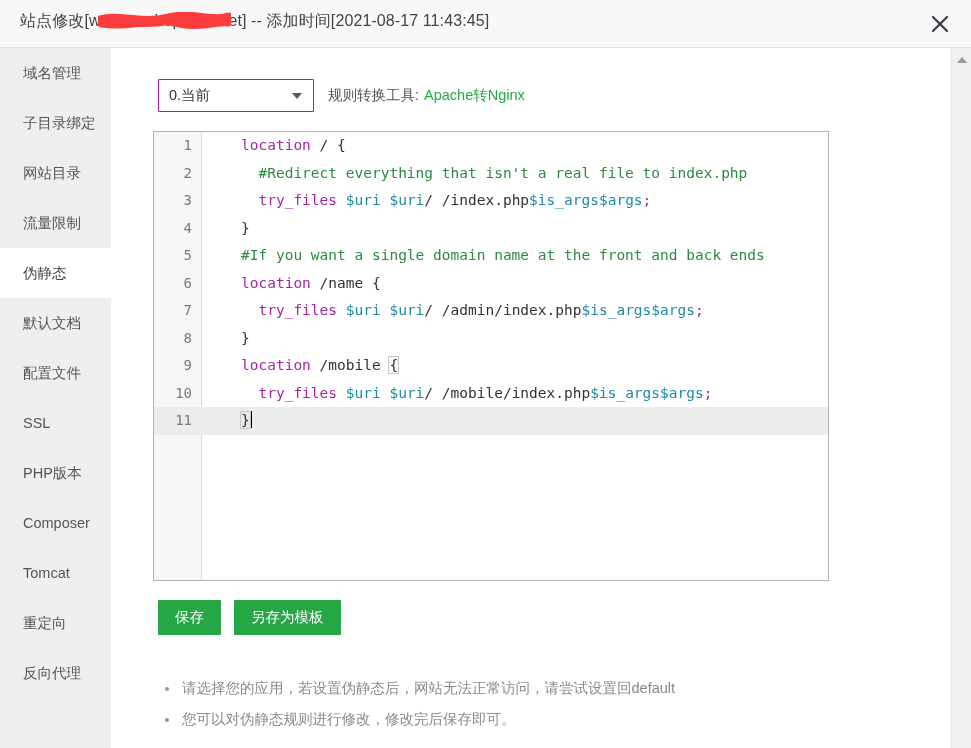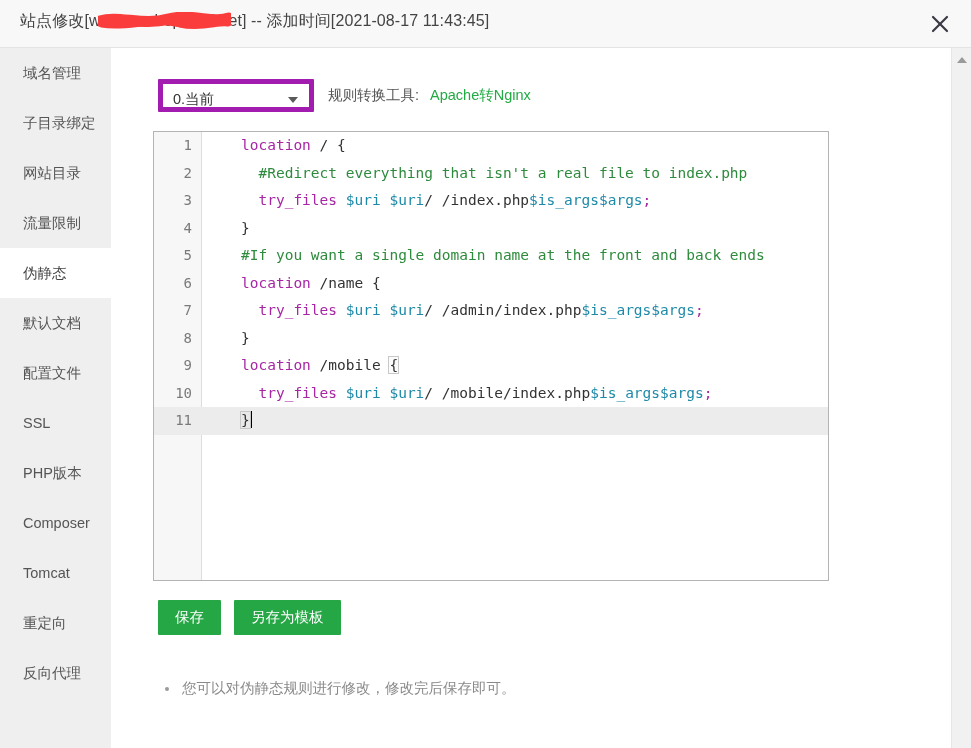--- a/index.html
+++ b/index.html
@@ -71,21 +71,21 @@
   }
 
   .toolbar-row {
     position: absolute; left: 23px; top: 30px;
     height: 34px;
     display: flex; align-items: center;
   }
   .select-box {
     position: relative;
     width: 156px; height: 33px;
-    border: 5px solid #a21caf;
+    border: 1px solid #a21caf;
     background: #ffffff;
     border-radius: 1px;
     cursor: pointer;
   }
   .select-value {
     position: absolute; left: 10px; top: 0;
     line-height: 31px;
     font-size: 14.5px; color: #333333;
   }
   .select-arrow {
@@ -94,21 +94,21 @@
     border-left: 5px solid transparent;
     border-right: 5px solid transparent;
     border-top: 6px solid #5a5a5a;
   }
   .tool-label {
     margin-left: 14px;
     font-size: 14.5px; color: #555555;
     white-space: nowrap;
   }
   .tool-link {
-    margin-left: 11px;
+    margin-left: 5px;
     font-size: 14.5px; color: #22aa44;
     text-decoration: none; cursor: pointer;
     white-space: nowrap;
   }
 
   
   .editor {
     position: absolute; left: 18px; top: 83px;
     width: 676px; height: 450px;
     border: 1px solid #b4b4b4;
@@ -281,20 +281,21 @@
           <div class="code-line active"><span class="ln">11</span><span class="code-text"><span class="tok-br">}</span><span class="caret"></span></span></div>
         </div>
     </div>
 
     <div class="btn-row">
       <button class="btn">保存</button>
       <button class="btn">另存为模板</button>
     </div>
 
     <div class="notes" id="notes">
+        <div class="note-item">请选择您的应用，若设置伪静态后，网站无法正常访问，请尝试设置回default</div>
         <div class="note-item">您可以对伪静态规则进行修改，修改完后保存即可。</div>
       </div>
   </div>
 
   <div class="scrollbar">
     <span class="scroll-up"></span>
   </div>
 
 </div>
 

